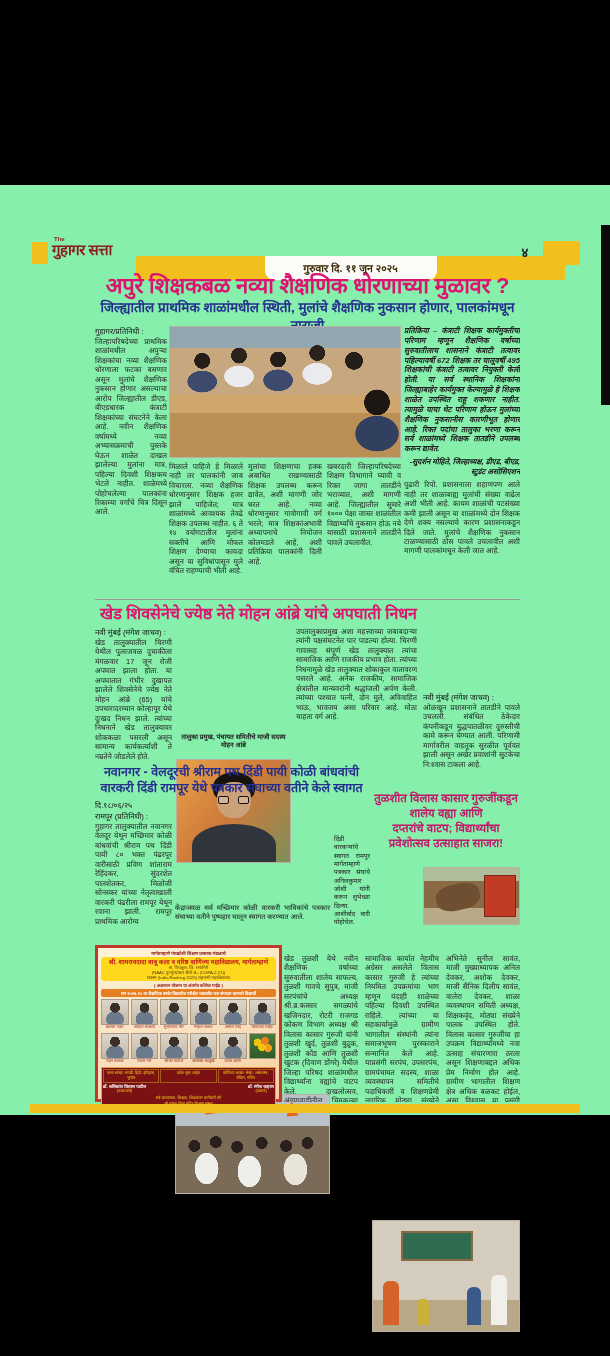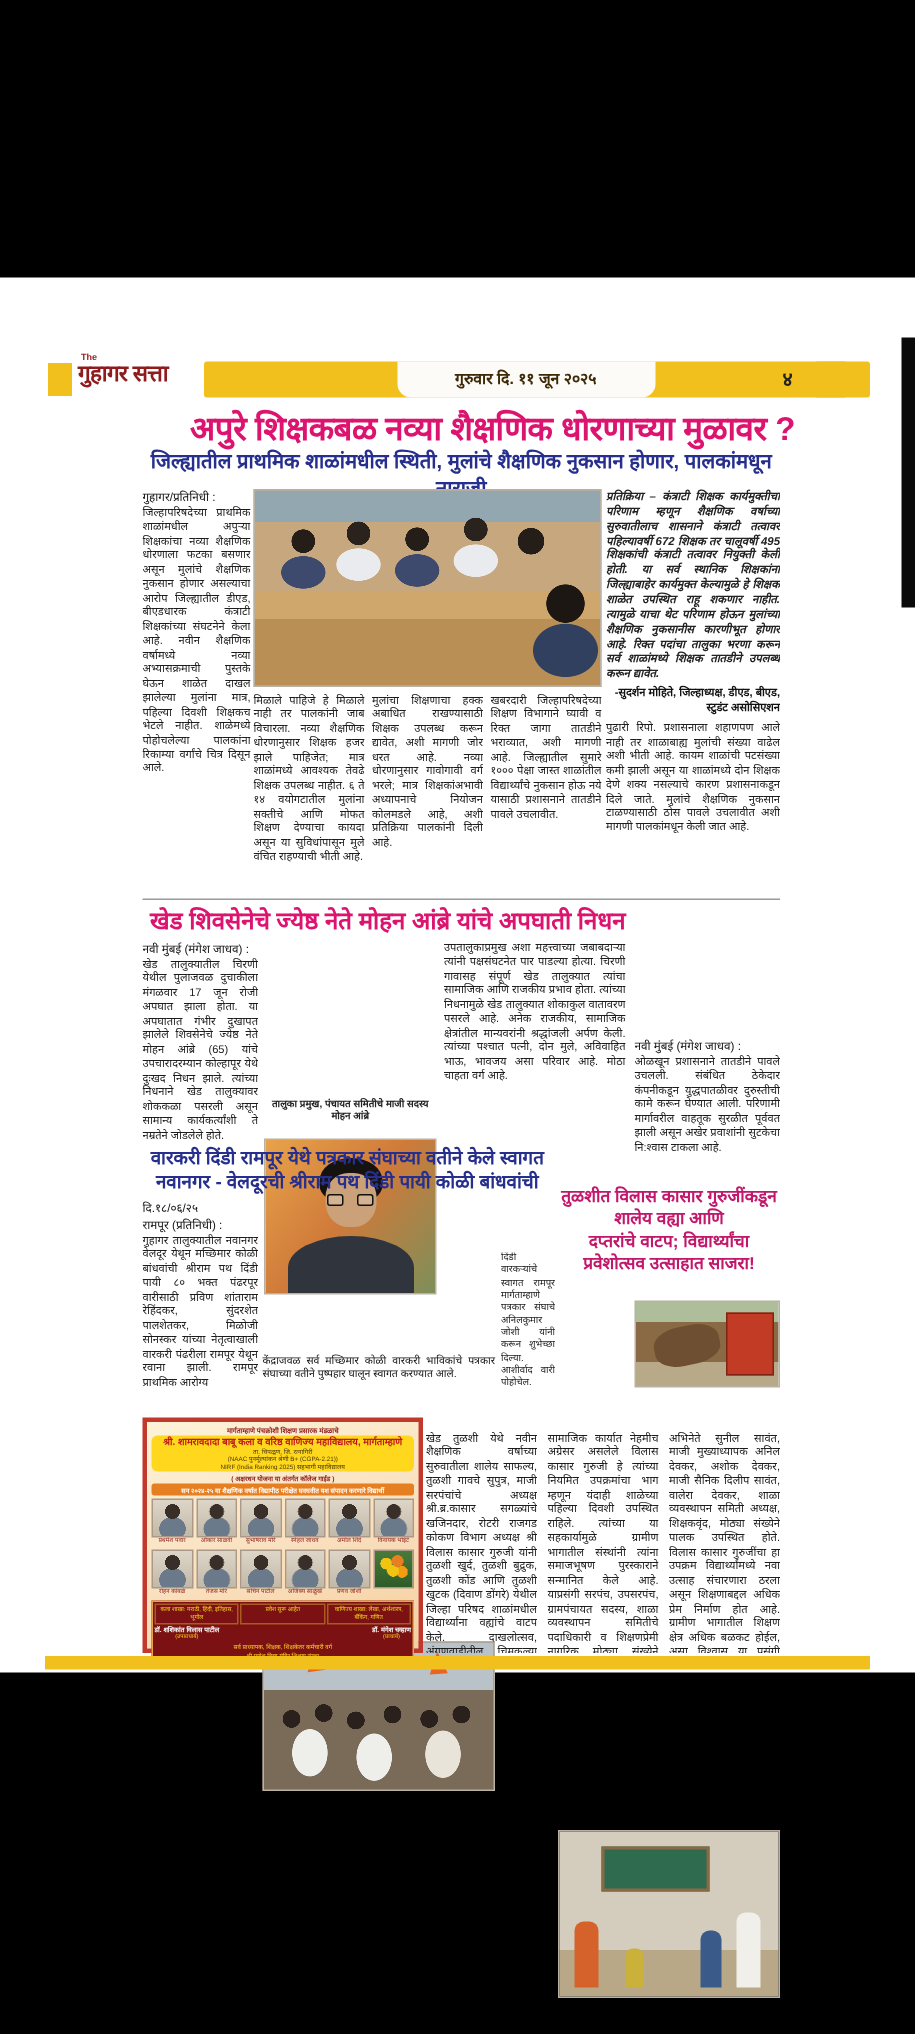--- a/index.html
+++ b/index.html
@@ -1,44 +1,44 @@
 <!DOCTYPE html>
 <html><head>
 <meta charset="utf-8">
 <style>
   *{margin:0;padding:0;box-sizing:border-box}
   html,body{width:610px;height:1356px;background:#000;font-family:"Liberation Sans","DejaVu Sans",sans-serif}
   .stage{position:relative;width:610px;height:1356px;background:#000;overflow:hidden}
-  .paper{position:absolute;left:0;top:185px;width:610px;height:930px;background:#ffffff}
+  .paper{position:absolute;left:0;top:185px;width:610px;height:930px;background:#86efac}
   .scan-artifact{position:absolute;right:0;top:40px;width:9px;height:180px;background:#0a0a0a}
 
   
   .hdr{position:absolute;left:30px;top:56px;width:550px;height:25px}
   .hdr-sq{position:absolute;left:2px;top:1px;width:16px;height:22px;background:#f2c01d}
   .mast{position:absolute;left:22px;top:-5px;width:82px;color:#8e1b1e;line-height:1}
   .mast .the{display:block;font-size:6px;font-weight:bold;margin-left:2px}
   .mast .nm{display:block;font-size:15px;font-weight:bold;letter-spacing:-.5px;white-space:nowrap}
-  .hdr-bar1{position:absolute;left:106px;top:0;width:429px;height:24px;background:#f2c01d;border-radius:2px}
+  .hdr-bar1{position:absolute;left:106px;top:15px;width:429px;height:24px;background:#f2c01d;border-radius:2px}
   .date-pill{position:absolute;left:50%;top:0;transform:translateX(-50%);width:172px;height:24px;background:#fcfbf8;border-radius:0 0 9px 9px;text-align:center;font-size:10.5px;font-weight:bold;color:#3e2a06;line-height:24px}
   .pageno{position:absolute;left:479px;top:0;width:32px;height:24px;text-align:center;font-size:13px;font-weight:bold;color:#222;line-height:24px}
   .hdr-bar2{position:absolute;left:513px;top:0;width:37px;height:24px;background:#f2c01d;border-radius:2px}
 
   
-  .h1{position:absolute;left:85px;top:84px;width:445px;text-align:right;font-size:22px;font-weight:bold;color:#dc1470;letter-spacing:-.3px}
+  .h1{position:absolute;left:85px;top:84px;width:445px;text-align:center;font-size:22px;font-weight:bold;color:#dc1470;letter-spacing:-.3px}
   .h1sub{position:absolute;left:85px;top:113px;width:445px;text-align:center;font-size:13.5px;font-weight:bold;color:#262f8e}
   .bt{font-size:7.4px;line-height:1.28;text-align:justify;color:#1c1c1c}
   .by{font-weight:normal;font-size:7.8px;color:#111;margin-bottom:1px}
 
   .a1col1{position:absolute;left:95px;top:141px;width:72px;height:270px;overflow:hidden}
   .a1photo{position:absolute;left:169px;top:141px;width:232px;height:132px}
   .a1mid{position:absolute;left:169px;top:277px;width:232px;height:136px;display:flex;gap:5px}
   .a1mid>div{flex:1;overflow:hidden}
   .a1col4{position:absolute;left:404px;top:141px;width:116px;height:272px;overflow:hidden}
   .reaction{font-size:7.6px;font-style:italic;font-weight:bold;color:#222;line-height:1.3;text-align:justify}
-  .reaction-by{font-size:7.4px;font-weight:bold;text-align:right;color:#111;margin:2px 0 4px}
+  .reaction-by{font-size:7.4px;font-weight:bold;font-style:italic;text-align:right;color:#111;margin:2px 0 4px}
 
   .rule{position:absolute;left:95px;width:425px;border-top:1px solid #9a9a9a}
   .r1{top:414px}
 
   .a2head{position:absolute;left:95px;top:417px;width:322px;text-align:right;font-size:16px;font-weight:bold;color:#dc1470}
   .a2col1{position:absolute;left:95px;top:442px;width:77px;height:134px;overflow:hidden}
   .a2photo{position:absolute;left:176px;top:442px;width:115px;height:104px}
   .a2cap{position:absolute;left:176px;top:548px;width:115px;font-size:6.6px;font-weight:bold;color:#222;text-align:center;line-height:1.25}
   .a2col3{position:absolute;left:296px;top:442px;width:121px;height:134px;overflow:hidden}
 
@@ -199,22 +199,22 @@
     <div class="a2bphoto ph ph3">
       <div class="gash"></div>
       <div class="truck"></div>
     </div>
     <div class="a2btext">
       <div class="by">नवी मुंबई (मंगेश जाधव) :</div>
       <div class="bt">ओळखून प्रशासनाने तातडीने पावले उचलली. संबंधित ठेकेदार कंपनीकडून युद्धपातळीवर दुरुस्तीची कामे करून घेण्यात आली. परिणामी मार्गावरील वाहतूक सुरळीत पूर्ववत झाली असून अखेर प्रवाशांनी सुटकेचा नि:श्वास टाकला आहे.</div>
     </div>
 
     <div class="a3head">
+      <div>नवानगर - वेलदूरची श्रीराम पथ दिंडी पायी कोळी बांधवांची</div>
       <div>वारकरी दिंडी रामपूर येथे पत्रकार संघाच्या वतीने केले स्वागत</div>
-      <div>नवानगर - वेलदूरची श्रीराम पथ दिंडी पायी कोळी बांधवांची</div>
     </div>
     <div class="a3col1">
       <div class="by">दि.१८/०६/२५</div>
       <div class="by">रामपूर (प्रतिनिधी) :</div>
       <div class="bt">गुहागर तालुक्यातील नवानगर वेलदूर येथून मच्छिमार कोळी बांधवांची श्रीराम पथ दिंडी पायी ८० भक्त पंढरपूर वारीसाठी प्रविण शांताराम रेहिंदकर, सुंदरशेत पालशेतकर, मिळोजी सोनस्कर यांच्या नेतृत्वाखाली वारकरी पंढरीला रामपूर येथून रवाना झाली. रामपूर प्राथमिक आरोग्य</div>
     </div>
     <div class="a3photo ph ph4">
       <div class="flag f1"></div>
       <div class="flag f2"></div>
       <div class="flag f3"></div>

